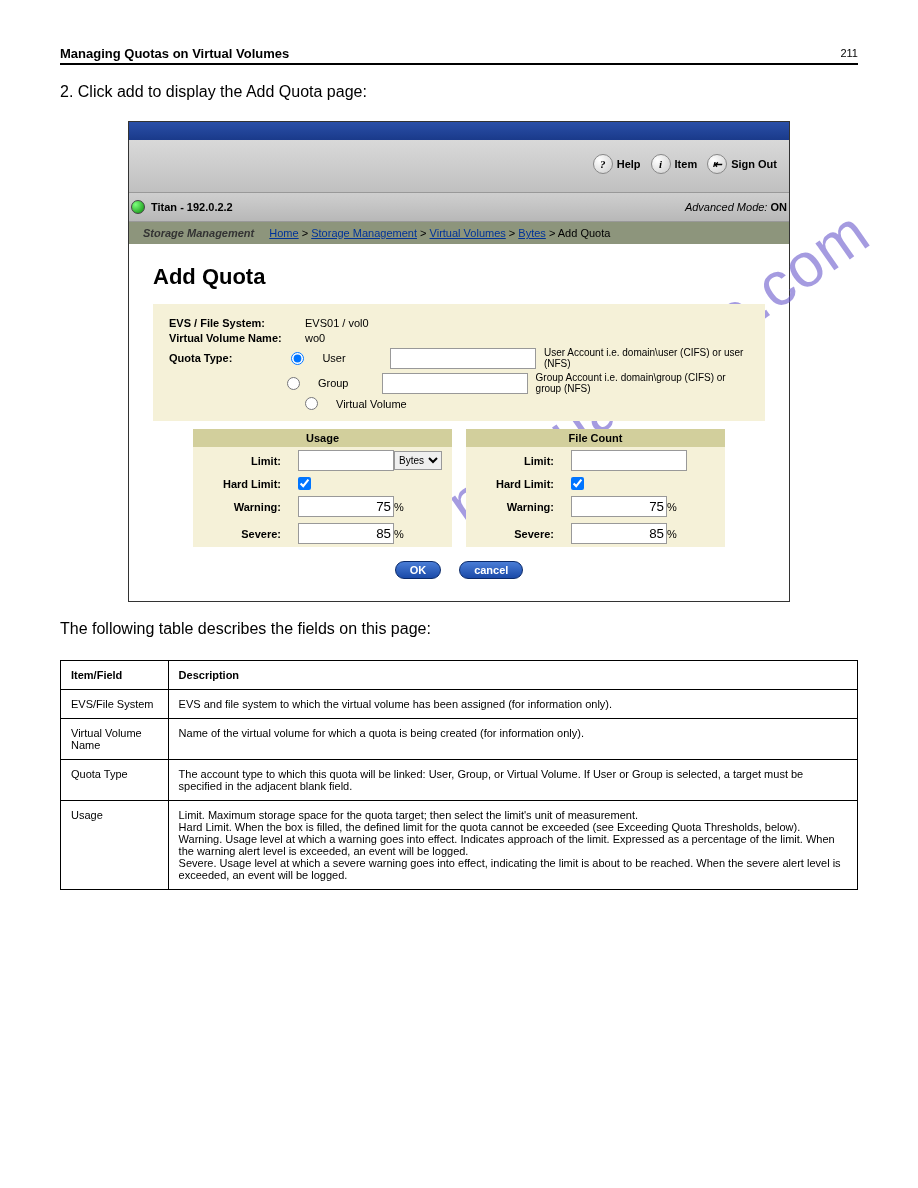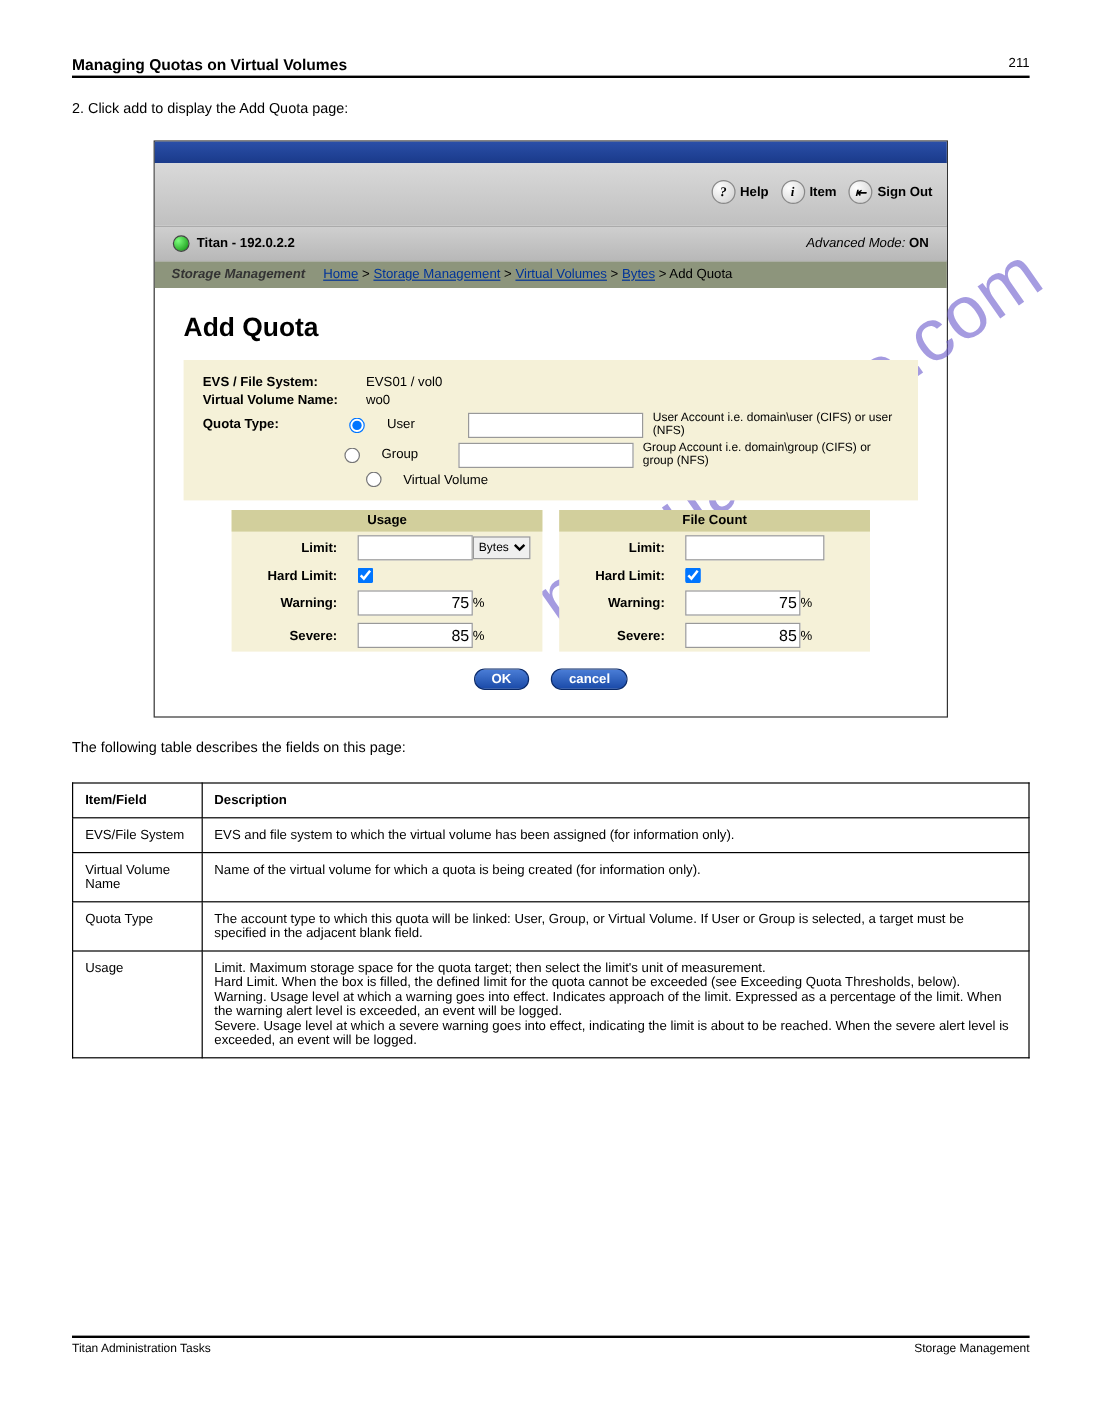--- a/index.html
+++ b/index.html
@@ -1,30 +1,30 @@
 <!DOCTYPE html>
 <html><head>
 <meta charset="utf-8">
 <style>
 body{margin:0;padding:0;font-family:Arial,Helvetica,sans-serif;background:#fff;color:#000}
 .page{width:918px;height:1188px;position:relative;box-sizing:border-box;padding:40px 60px}
 .hr{border-top:2px solid #000;margin:4px 0}
 .page-header{font-size:13px;font-weight:bold;margin:6px 0 2px}
 .page-title{font-size:11px;text-align:right;margin-top:-16px}
-.section{font-size:12px;margin:18px 0 20px}
+.section{font-size:16px;margin:18px 0 20px}
 .screenshot{border:1px solid #333;margin:0 auto;width:660px;background:#fff;position:relative}
 .blue-bar{height:18px;background:linear-gradient(#2a4fa8,#1a3a8a)}
 .topbar{height:52px;background:linear-gradient(#d9d9d9,#c0c0c0);display:flex;align-items:center;position:relative}
 .logo{font-size:26px;font-weight:bold;letter-spacing:1px;margin-left:18px}
 .logo .blue{color:#1a3a8a}
 .logo .arc{color:#e67e22}
 .top-buttons{position:absolute;right:12px;top:14px;display:flex;gap:10px;align-items:center}
 .pill{display:flex;align-items:center;gap:4px;font-size:11px;font-weight:bold}
 .picon{width:18px;height:18px;border-radius:50%;border:1px solid #888;background:radial-gradient(circle at 30% 30%,#fff,#ccc);display:flex;align-items:center;justify-content:center;font-family:Georgia,serif;font-weight:bold;font-style:italic}
-.statusbar{height:28px;background:linear-gradient(#cfcfcf,#b8b8b8);display:flex;align-items:center;font-size:11px;padding:0 15px;border-top:1px solid #999;border-bottom:1px solid #999}
+.statusbar{height:28px;background:linear-gradient(#cfcfcf,#b8b8b8);display:flex;align-items:center;font-size:11px;padding:0 2px;border-top:1px solid #999;border-bottom:1px solid #999}
 .led{width:12px;height:12px;border-radius:50%;background:radial-gradient(circle at 30% 30%,#7dff7d,#0a8a0a);margin-right:6px;border:1px solid #444}
 .statusbar .right{margin-left:auto;font-style:italic}
 .statusbar .right .on{font-style:normal;font-weight:bold}
 .breadcrumb{background:#8d957c;padding:5px 14px;font-size:11px}
 .breadcrumb .sm{font-weight:bold;font-style:italic;color:#333;margin-right:12px}
 .breadcrumb a{color:#003399;text-decoration:underline}
 .content{padding:16px 24px 22px;position:relative}
 .h1{font-size:22px;font-weight:bold;margin:4px 0 14px}
 .form-area{background:#f5f1d8;padding:10px 16px 8px;font-size:11px}
 .row{display:flex;align-items:center;margin:3px 0}
@@ -205,20 +205,13 @@
     <tr>
           <td>Usage</td>
           <td style="white-space:pre-line">Limit. Maximum storage space for the quota target; then select the limit's unit of measurement.
 Hard Limit. When the box is filled, the defined limit for the quota cannot be exceeded (see Exceeding Quota Thresholds, below).
 Warning. Usage level at which a warning goes into effect. Indicates approach of the limit. Expressed as a percentage of the limit. When the warning alert level is exceeded, an event will be logged.
 Severe. Usage level at which a severe warning goes into effect, indicating the limit is about to be reached. When the severe alert level is exceeded, an event will be logged.</td>
         </tr>
   </tbody>
     </table>
 
-  <div class="footer-bar">
-    <div class="hr"></div>
-    <div class="footer-text">
-      <span>Titan Administration Tasks</span>
-      <span>Storage Management</span>
-    </div>
-  </div>
 </div>
 
 </body></html>

